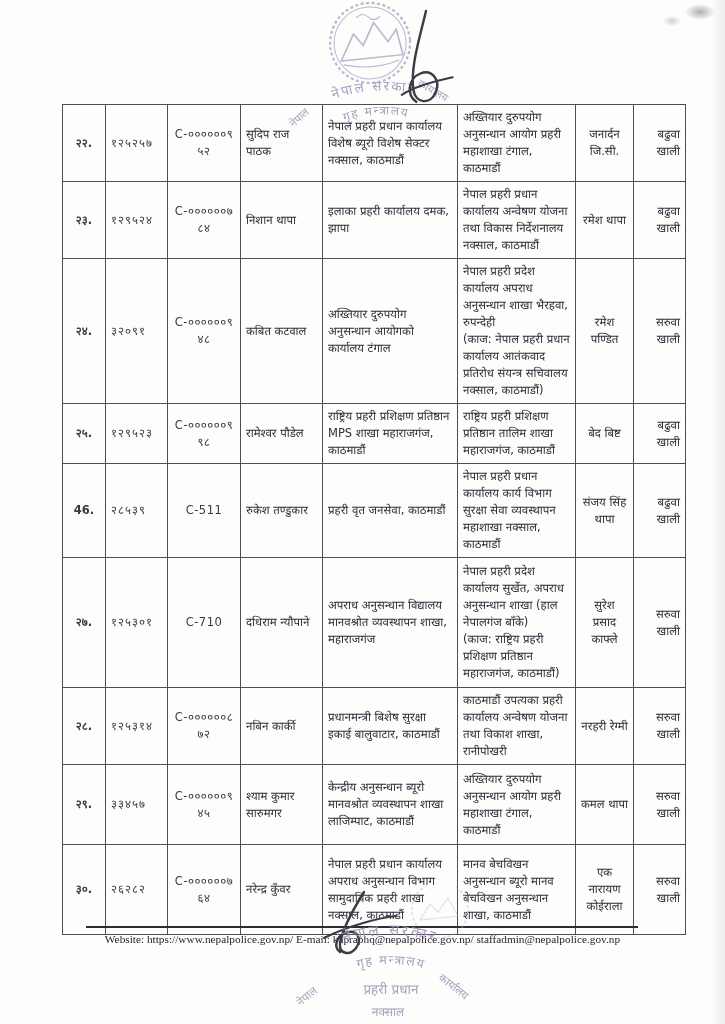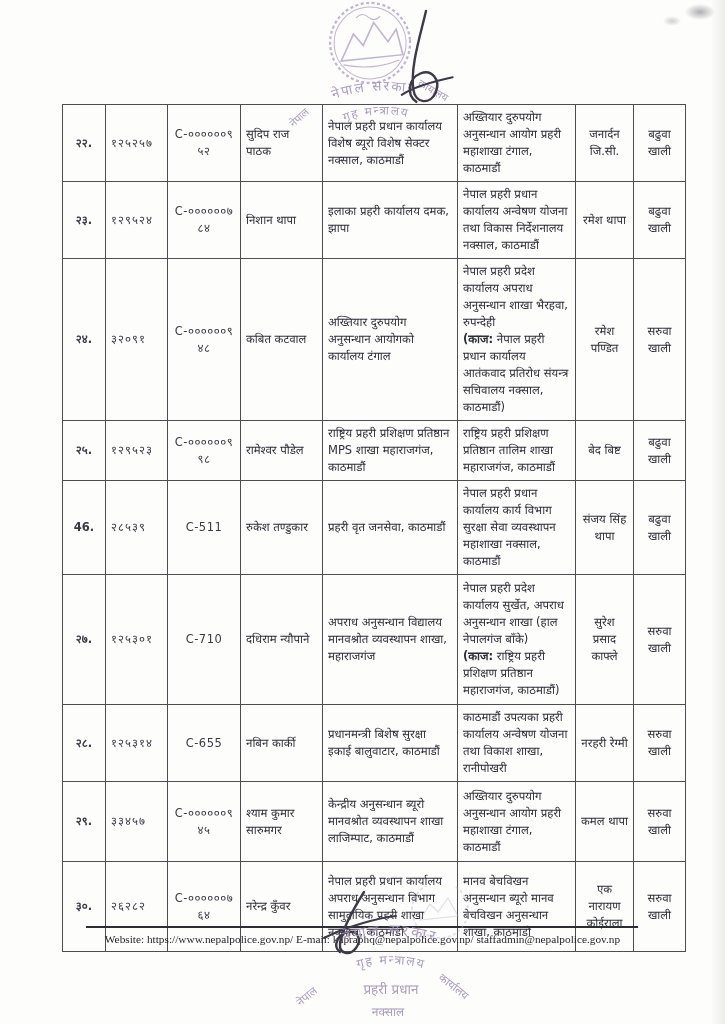--- a/index.html
+++ b/index.html
@@ -40,22 +40,22 @@
     font-size: 11.5px;
     line-height: 1.48;
     word-wrap: break-word;
   }
   td.c-sn   { text-align:center; font-size:10.5px; color:#3a3a46;font-weight:bold; }
   td.c-no   { font-size:10.5px; color:#3a3a46; letter-spacing:1px; }
   td.c-code { text-align:center; font-size:10px;   color:#3a3a46; letter-spacing:.5px; font-family:"DejaVu Sans","Liberation Sans",sans-serif;margin-left:44px; }
   td.c-name { text-align:left; }
   td.c-office { text-align:left; }
   td.c-repl { text-align:center; }
-  td.c-status { text-align:center; }
-  .to-note b { font-weight:bold; }
+  td.c-status { text-align:right; }
+  .to-note b { font-weight:normal; }
 
   
   .stamp-top{
     position:absolute; left:282px; top:0px; width:205px; height:140px;
     transform: rotate(-4deg);
     pointer-events:none;
   }
   .stamp-bottom{
     position:absolute; left:268px; top:886px; width:250px; height:138px;
     pointer-events:none;
@@ -196,21 +196,21 @@
       <td class="c-office">
         <div class="to-main">नेपाल प्रहरी प्रदेश कार्यालय सुर्खेत, अपराध अनुसन्धान शाखा (हाल नेपालगंज बाँके)</div>
         <div class="to-note"><b>(काज:</b><span> राष्ट्रिय प्रहरी प्रशिक्षण प्रतिष्ठान महाराजगंज, काठमाडौं)</span></div>
       </td>
       <td class="c-repl">सुरेश प्रसाद काफ्ले</td>
       <td class="c-status">सरुवा खाली</td>
     </tr>
         <tr style="height: 74px;">
       <td class="c-sn">२८.</td>
       <td class="c-no">१२५३१४</td>
-      <td class="c-code">C-655</td>
+      <td class="c-code">C-००००००८७२</td>
       <td class="c-name">नबिन कार्की</td>
       <td class="c-office">प्रधानमन्त्री बिशेष सुरक्षा इकाई बालुवाटार, काठमाडौं</td>
       <td class="c-office">
         <div class="to-main">काठमाडौं उपत्यका प्रहरी कार्यालय अन्वेषण योजना तथा विकाश शाखा, रानीपोखरी</div>
 
       </td>
       <td class="c-repl">नरहरी रेग्मी</td>
       <td class="c-status">सरुवा खाली</td>
     </tr>
         <tr style="height: 80px;">

